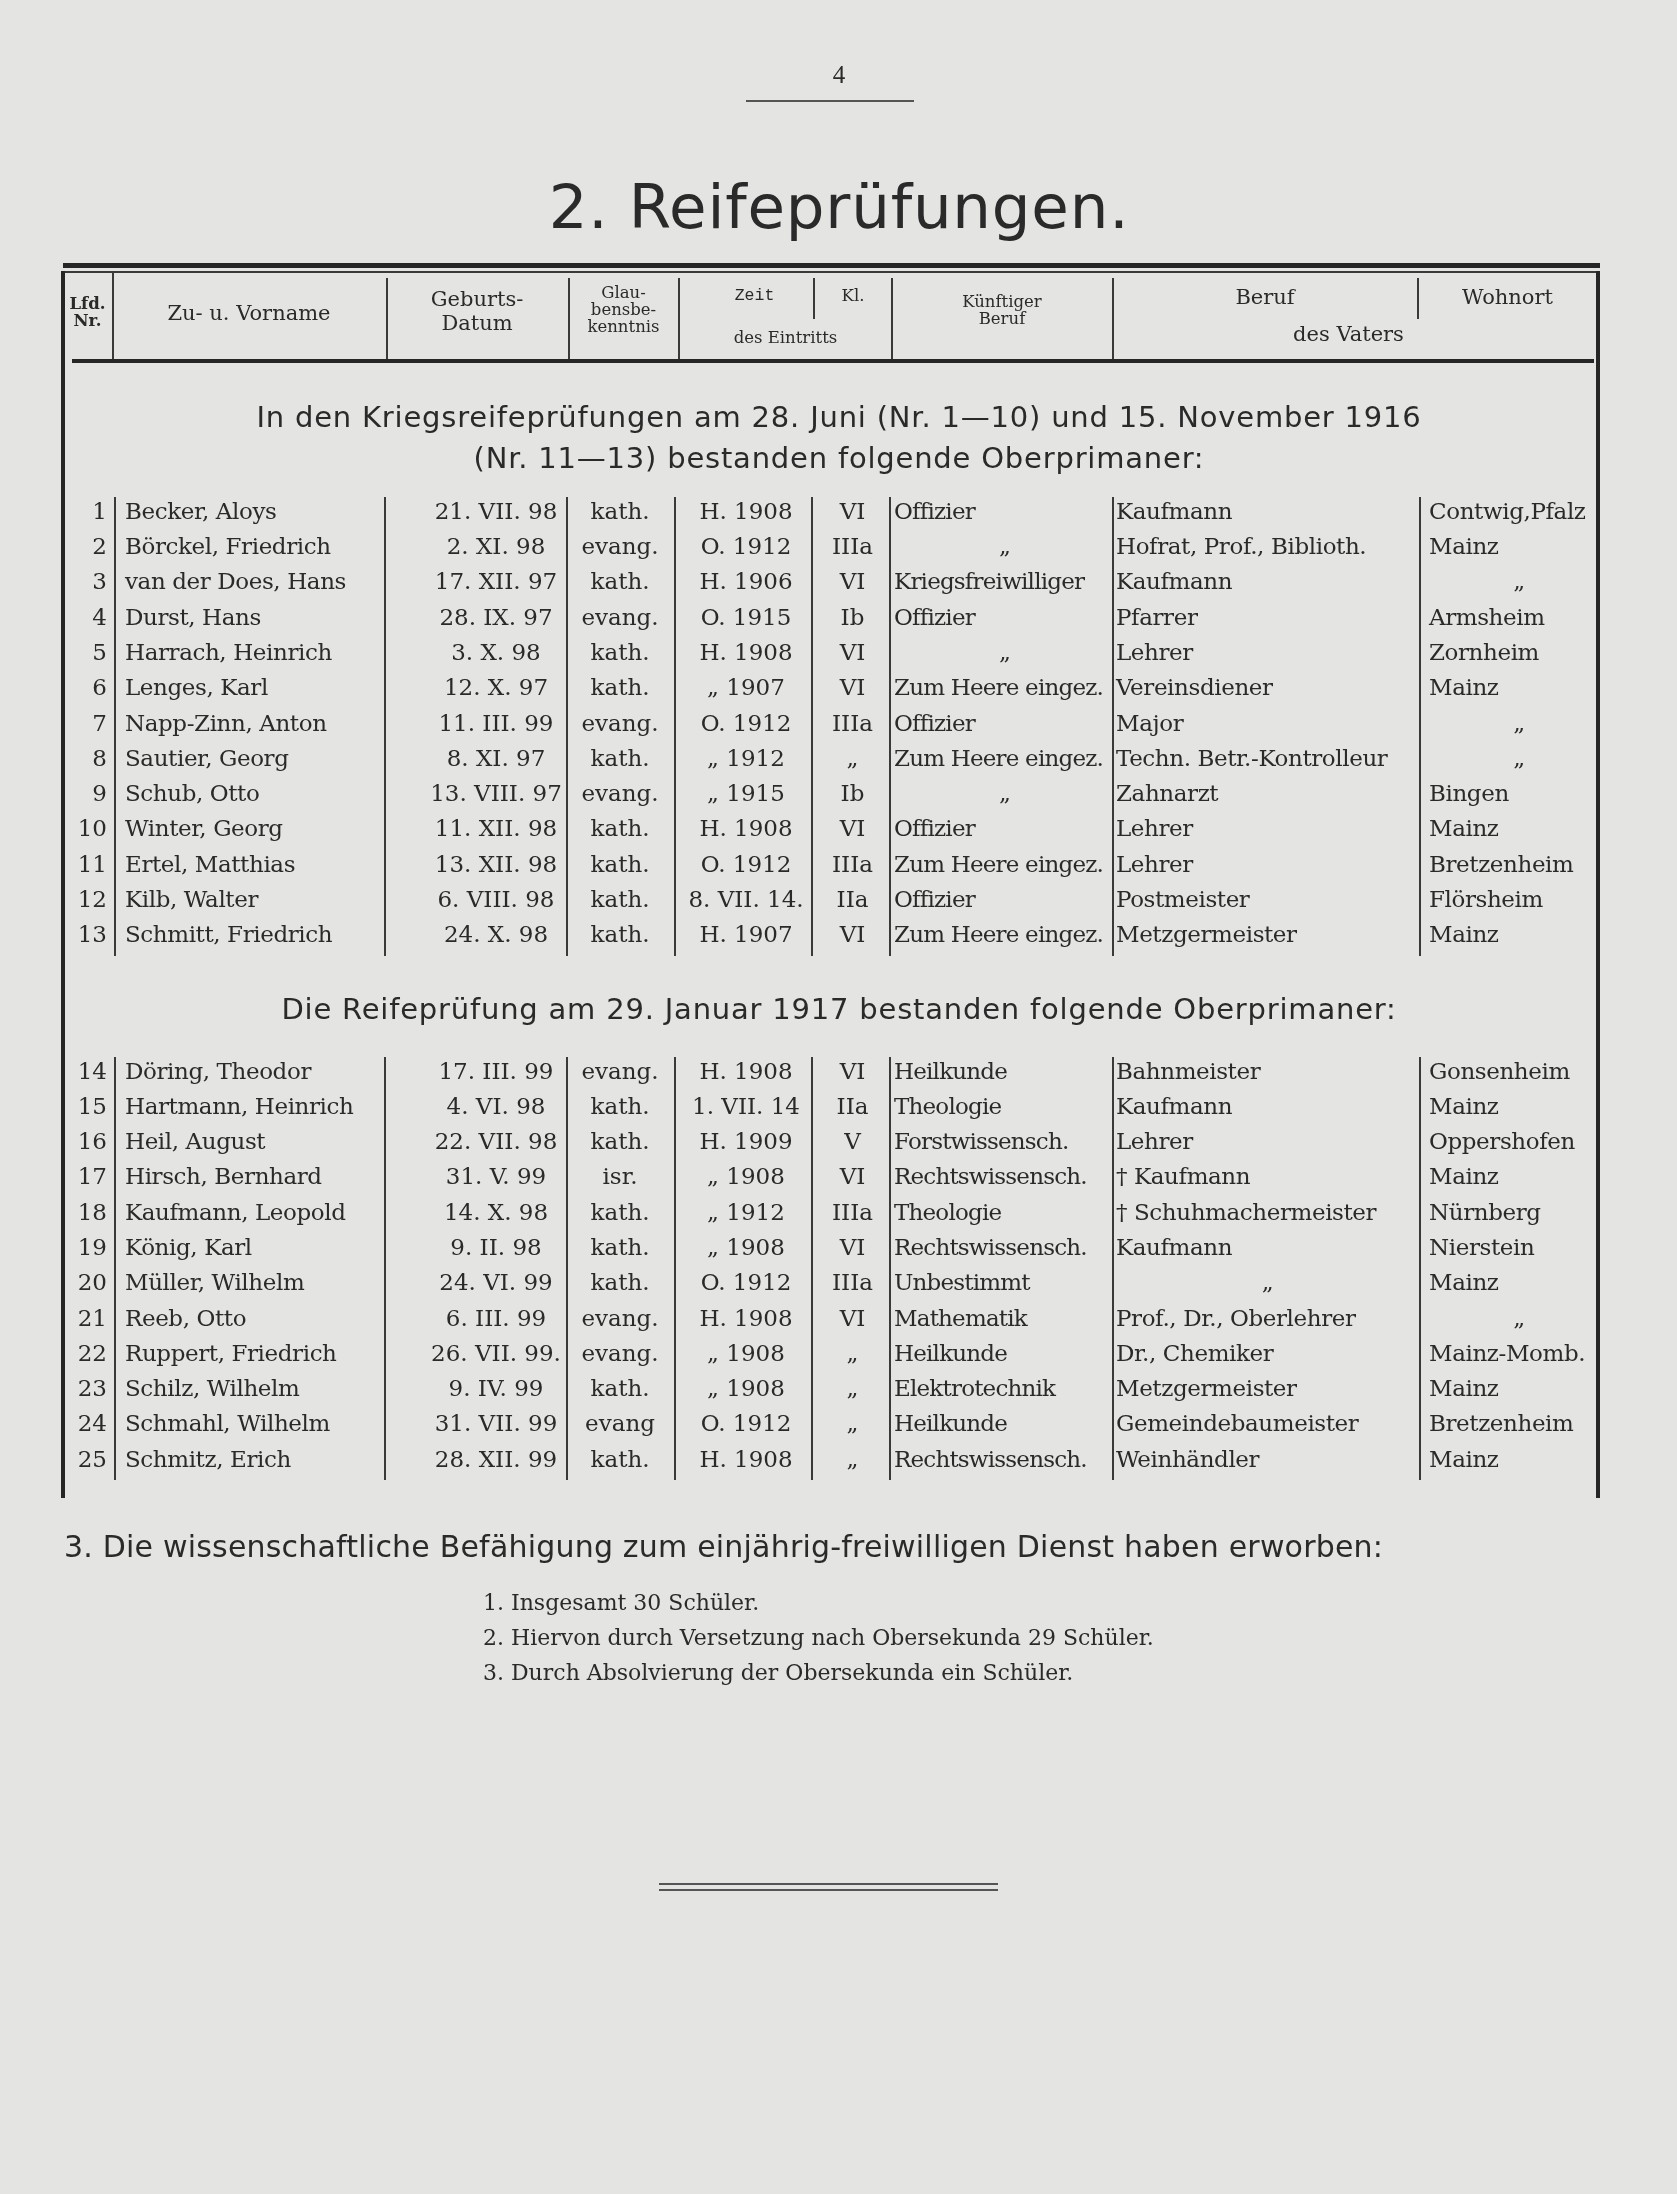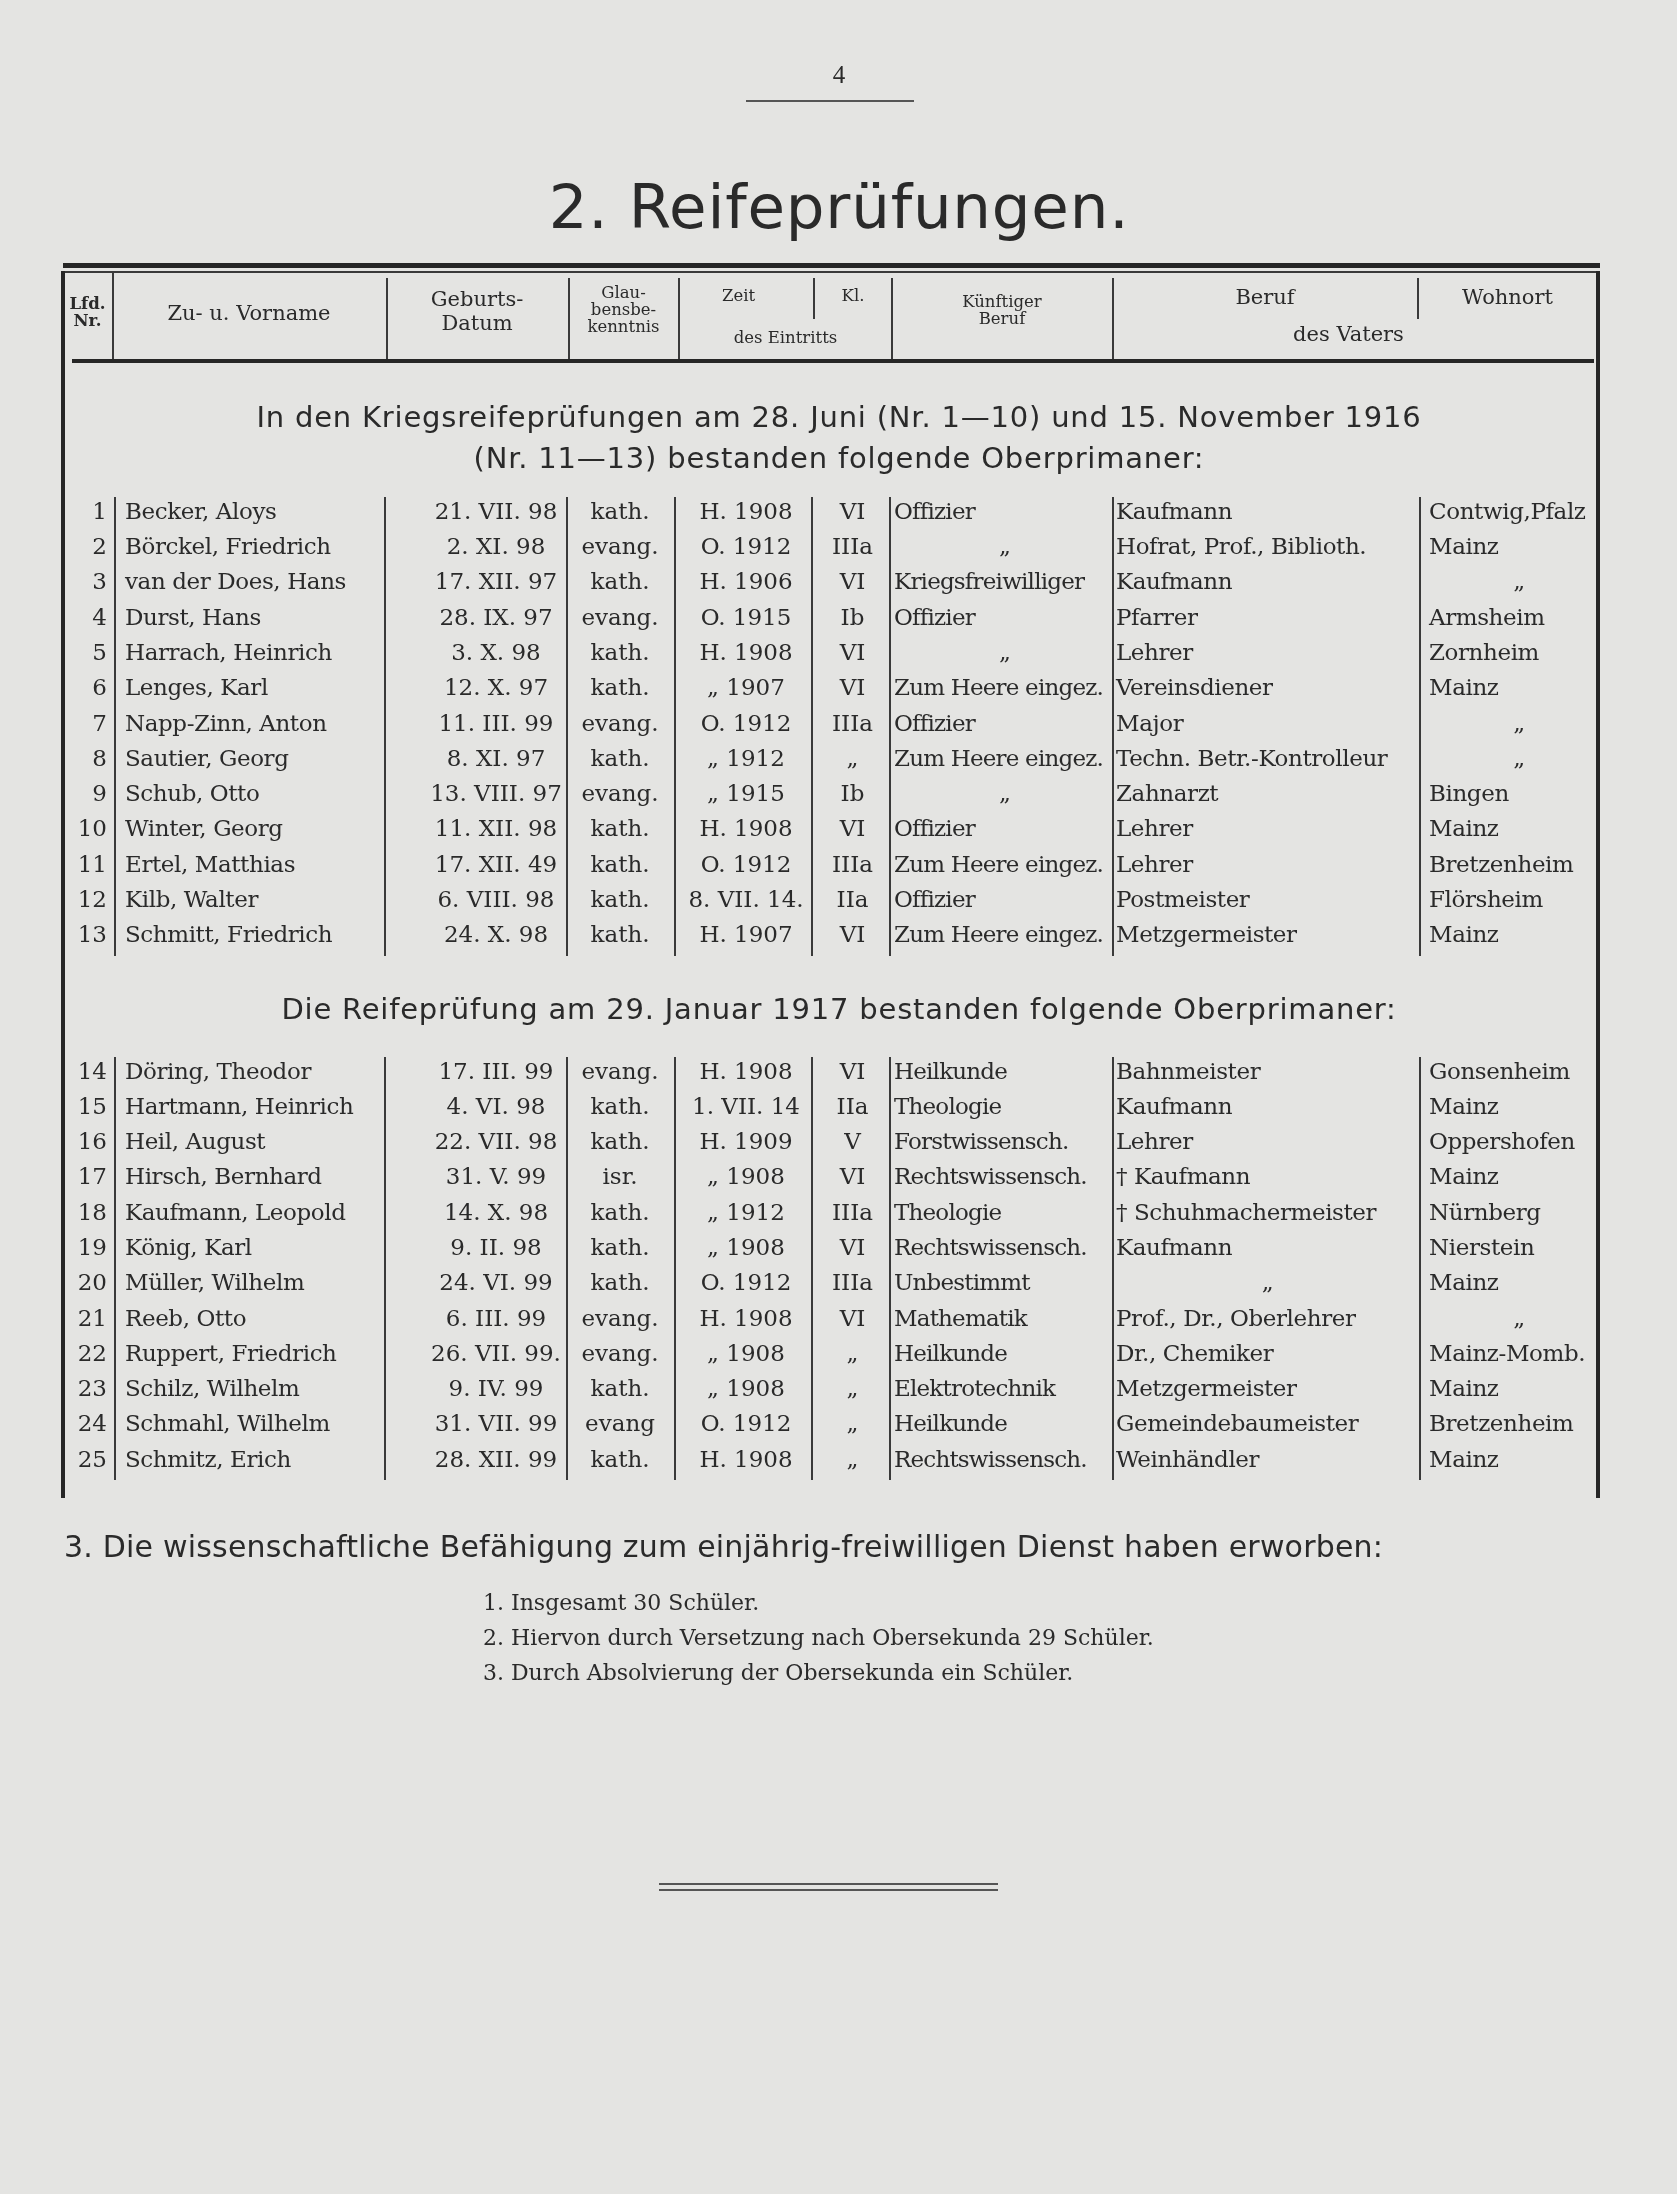--- a/index.html
+++ b/index.html
@@ -71,21 +71,21 @@
   <div class="abs hdr" style="left:114px; width:270px; top:302px;">Zu- u. Vorname</div>
   <div class="abs hdr" style="left:387px; width:180px; top:288px;">
     <div>Geburts-</div>
     <div>Datum</div>
   </div>
   <div class="abs hdr hdr-small" style="left:569px; width:109px; top:284px;">
     <div>Glau-</div>
     <div>bensbe-</div>
     <div>kenntnis</div>
   </div>
-  <div class="abs hdr hdr-small" style="left:680px; width:117px; top:287px;">Zeit</div>
+  <div class="abs hdr hdr-small" style="left:696px; width:117px; top:287px;font-family:Liberation Mono, monospace;">Zeit</div>
   <div class="abs hdr hdr-small" style="left:815px; width:76px; top:287px;">Kl.</div>
   <div class="abs hdr hdr-small" style="left:680px; width:211px; top:329px;">des Eintritts</div>
   <div class="abs hdr hdr-small" style="left:892px; width:220px; top:293px;">
     <div>Künftiger</div>
     <div>Beruf</div>
   </div>
   <div class="abs hdr" style="left:1113px; width:304px; top:286px;">Beruf</div>
   <div class="abs hdr" style="left:1270px; width:157px; top:323px;">des Vaters</div>
   <div class="abs hdr" style="left:1419px; width:177px; top:286px;">Wohnort</div>
 
@@ -201,21 +201,21 @@
         <div class="cell c-glau">kath.</div>
         <div class="cell c-zeit">H. 1908</div>
         <div class="cell c-kl">VI</div>
         <div class="cell c-kuenf">Offizier</div>
         <div class="cell c-vater">Lehrer</div>
         <div class="cell c-wohn">Mainz</div>
       </div>
       <div class="row" style="top: 847px;">
         <div class="cell c-nr">11</div>
         <div class="cell c-name">Ertel, Matthias</div>
-        <div class="cell c-geb">17. XII. 49</div>
+        <div class="cell c-geb">13. XII. 98</div>
         <div class="cell c-glau">kath.</div>
         <div class="cell c-zeit">O. 1912</div>
         <div class="cell c-kl">IIIa</div>
         <div class="cell c-kuenf">Zum Heere eingez.</div>
         <div class="cell c-vater">Lehrer</div>
         <div class="cell c-wohn">Bretzenheim</div>
       </div>
       <div class="row" style="top: 882px;">
         <div class="cell c-nr">12</div>
         <div class="cell c-name">Kilb, Walter</div>

